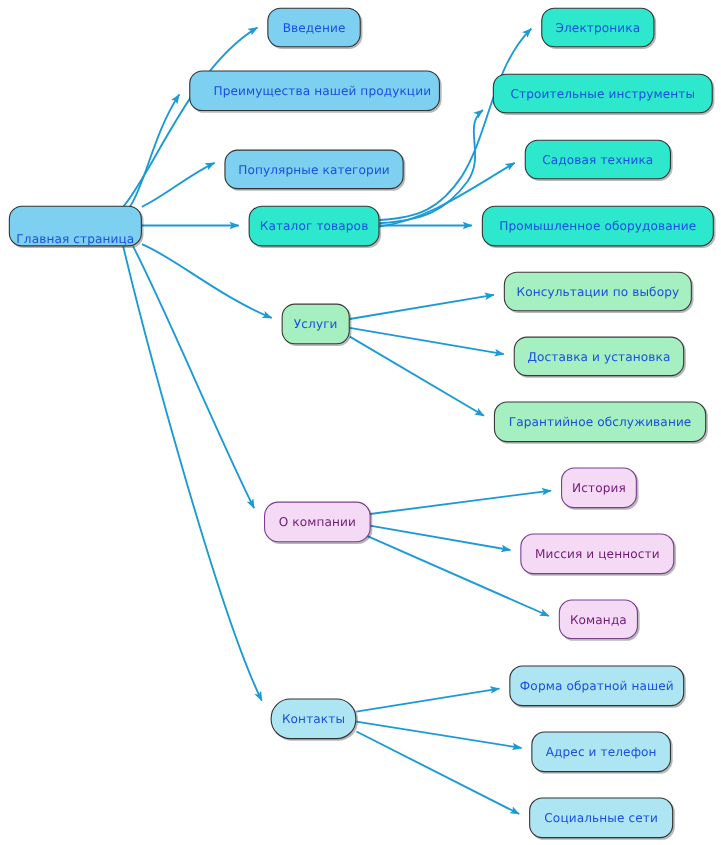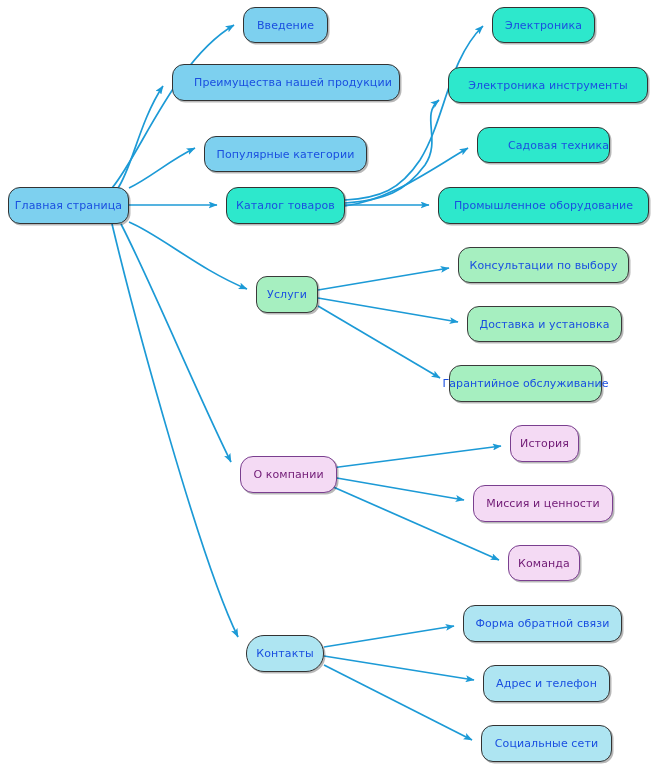--- a/index.html
+++ b/index.html
@@ -83,76 +83,76 @@
         <path d="M 331 468 L 501 446" fill="none" stroke="#1C9AD6" stroke-width="1.7" marker-end="url(#arrowhead)"></path>
         <path d="M 331 477 L 464 500" fill="none" stroke="#1C9AD6" stroke-width="1.7" marker-end="url(#arrowhead)"></path>
         <path d="M 331 486 L 499 560" fill="none" stroke="#1C9AD6" stroke-width="1.7" marker-end="url(#arrowhead)"></path>
         <path d="M 324 647 L 454 626" fill="none" stroke="#1C9AD6" stroke-width="1.7" marker-end="url(#arrowhead)"></path>
         <path d="M 324 656 L 474 680" fill="none" stroke="#1C9AD6" stroke-width="1.7" marker-end="url(#arrowhead)"></path>
         <path d="M 324 665 L 472 740" fill="none" stroke="#1C9AD6" stroke-width="1.7" marker-end="url(#arrowhead)"></path>
       </g>
   </svg>
 
   <div id="nodes-layer">
-      <div class="node fill-blue" style="left: 8px; top: 187px; width: 121px; height: 37px;">
+      <div class="node fill-blue" style="left: 8px; top: 187px; width: 121px; height: 37px; align-items: flex-end;">
         <span class="node-label txt-blue">Главная страница</span>
       </div>
       <div class="node fill-blue" style="left: 243px; top: 7px; width: 85px; height: 36px;">
         <span class="node-label txt-blue">Введение</span>
       </div>
       <div class="node fill-blue" style="left: 172px; top: 64px; width: 228px; height: 37px; padding-left: 14px;">
         <span class="node-label txt-blue">Преимущества нашей продукции</span>
       </div>
       <div class="node fill-blue" style="left: 204px; top: 136px; width: 163px; height: 36px;">
         <span class="node-label txt-blue">Популярные категории</span>
       </div>
       <div class="node fill-cyan" style="left: 226px; top: 187px; width: 119px; height: 37px;">
         <span class="node-label txt-blue">Каталог товаров</span>
       </div>
       <div class="node fill-cyan" style="left: 492px; top: 7px; width: 103px; height: 36px;">
         <span class="node-label txt-blue">Электроника</span>
       </div>
       <div class="node fill-cyan" style="left: 448px; top: 67px; width: 200px; height: 36px;">
-        <span class="node-label txt-blue">Электроника инструменты</span>
+        <span class="node-label txt-blue">Строительные инструменты</span>
       </div>
-      <div class="node fill-cyan" style="left: 477px; top: 127px; width: 133px; height: 36px; justify-content: flex-end;">
+      <div class="node fill-cyan" style="left: 477px; top: 127px; width: 133px; height: 36px;">
         <span class="node-label txt-blue">Садовая техника</span>
       </div>
       <div class="node fill-cyan" style="left: 438px; top: 187px; width: 211px; height: 37px;">
         <span class="node-label txt-blue">Промышленное оборудование</span>
       </div>
-      <div class="node fill-green" style="left: 256px; top: 276px; width: 62px; height: 37px; border-radius: 11px;">
+      <div class="node fill-green" style="left: 256px; top: 276px; width: 62px; height: 37px;">
         <span class="node-label txt-blue">Услуги</span>
       </div>
       <div class="node fill-green" style="left: 458px; top: 247px; width: 171px; height: 36px;">
         <span class="node-label txt-blue">Консультации по выбору</span>
       </div>
       <div class="node fill-green" style="left: 467px; top: 306px; width: 155px; height: 36px;">
         <span class="node-label txt-blue">Доставка и установка</span>
       </div>
-      <div class="node fill-green" style="left: 449px; top: 365px; width: 153px; height: 37px;">
+      <div class="node fill-green" style="left: 449px; top: 365px; width: 193px; height: 37px;">
         <span class="node-label txt-blue">Гарантийное обслуживание</span>
       </div>
       <div class="node fill-pink" style="left: 240px; top: 456px; width: 97px; height: 37px; border-radius: 13px;">
         <span class="node-label txt-purple">О компании</span>
       </div>
       <div class="node fill-pink" style="left: 510px; top: 425px; width: 69px; height: 37px;">
         <span class="node-label txt-purple">История</span>
       </div>
       <div class="node fill-pink" style="left: 473px; top: 485px; width: 140px; height: 37px;">
         <span class="node-label txt-purple">Миссия и ценности</span>
       </div>
       <div class="node fill-pink" style="left: 508px; top: 545px; width: 72px; height: 36px;">
         <span class="node-label txt-purple">Команда</span>
       </div>
       <div class="node fill-lightblue" style="left: 246px; top: 635px; width: 78px; height: 37px; border-radius: 18px;">
         <span class="node-label txt-blue">Контакты</span>
       </div>
       <div class="node fill-lightblue" style="left: 463px; top: 605px; width: 159px; height: 37px;">
-        <span class="node-label txt-blue">Форма обратной связи</span>
+        <span class="node-label txt-blue">Форма обратной нашей</span>
       </div>
       <div class="node fill-lightblue" style="left: 483px; top: 665px; width: 127px; height: 37px;">
         <span class="node-label txt-blue">Адрес и телефон</span>
       </div>
       <div class="node fill-lightblue" style="left: 481px; top: 725px; width: 131px; height: 37px;">
         <span class="node-label txt-blue">Социальные сети</span>
       </div>
     </div>
 
 </div>

